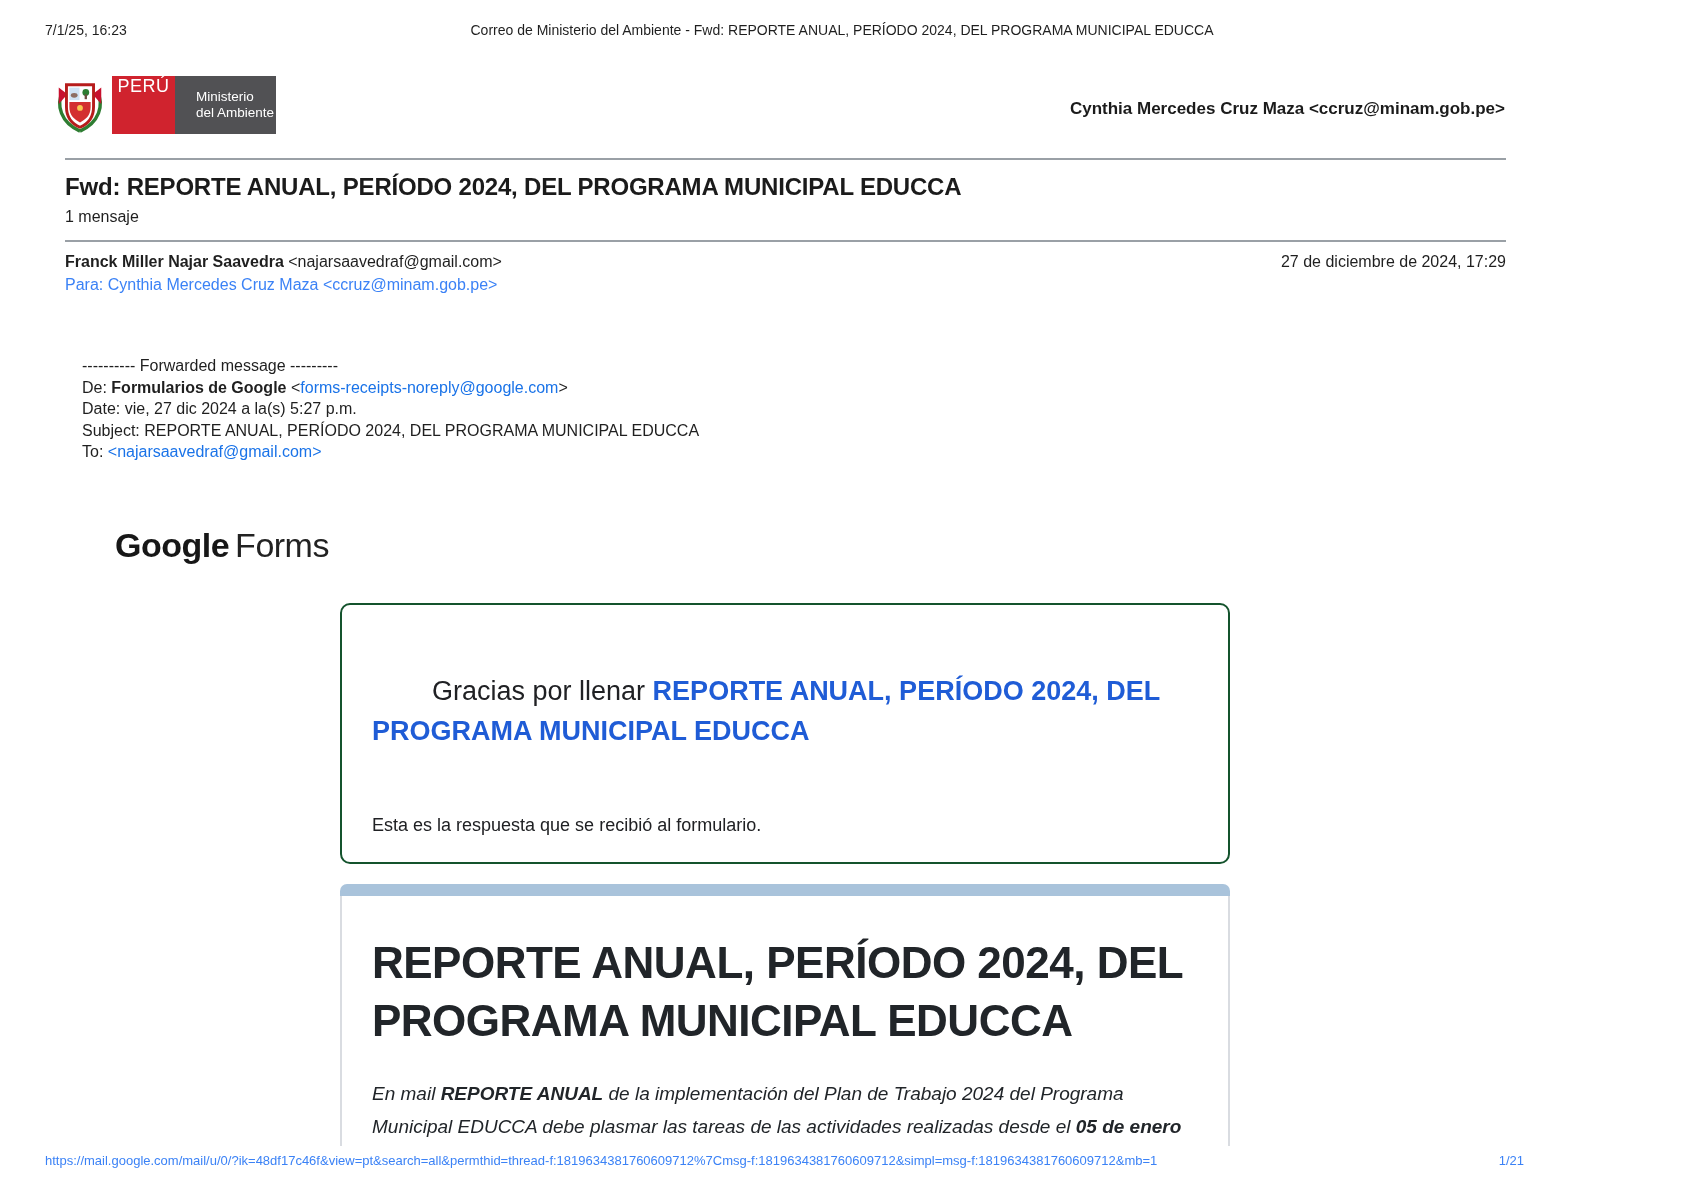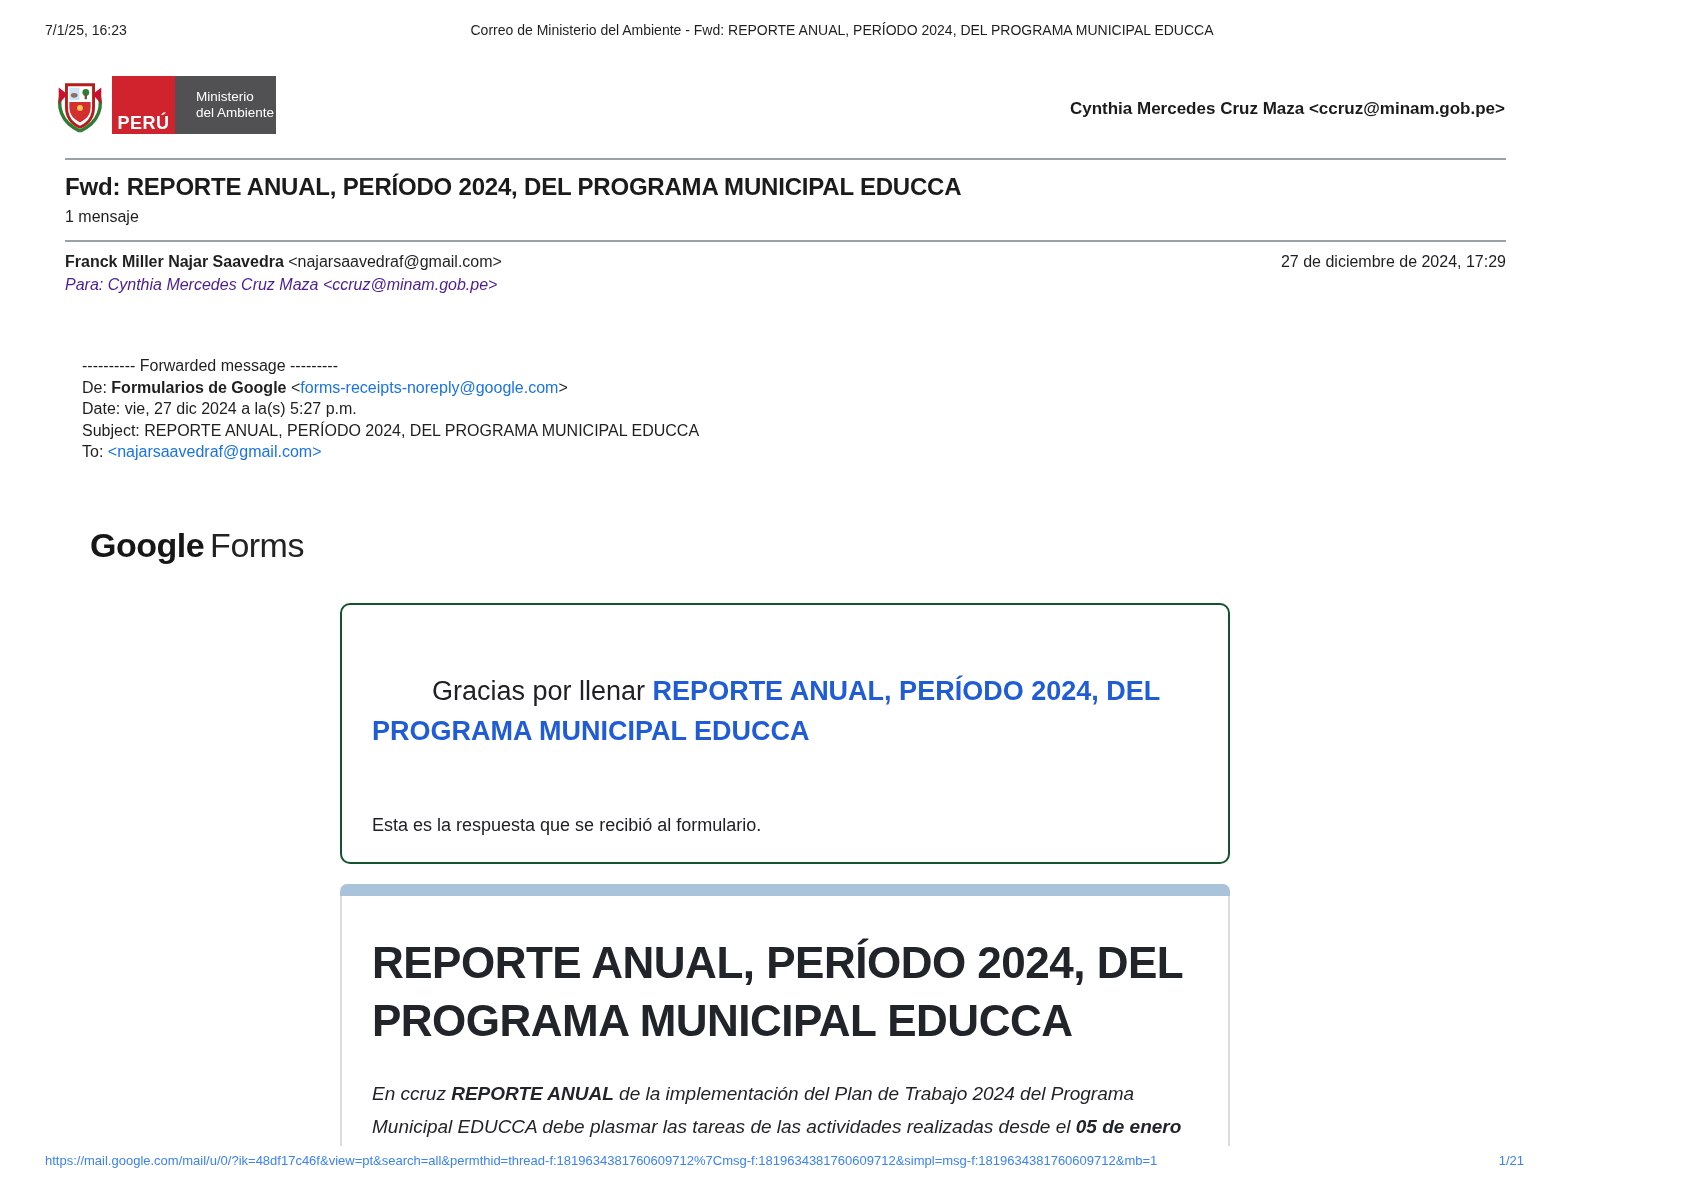--- a/index.html
+++ b/index.html
@@ -20,22 +20,22 @@
   .print-title { position: absolute; left: 0; width: 100%; text-align: center; top: 0; font-size: 14px; color: #1f1f1f; }
   .print-footer { position: absolute; bottom: 22px; left: 45px; right: 160px; font-size: 13px; color: #3b82f6; }
   .footer-url { float: left; max-width: 1300px; white-space: nowrap; }
   .footer-page { float: right; }
 
   
   .logo-block { position: absolute; top: 76px; left: 52px; display: flex; height: 58px; align-items: stretch; }
   .coat { width: 56px; height: 58px; margin-right: 4px; }
   .logo-red {
     width: 63px; background: #d0232e; color: #fff;
-    display: flex; align-items: flex-end; justify-content: center;
-    font-weight: bold; font-size: 18px; letter-spacing: 0.5px;
+    display: flex; align-items: flex-start; justify-content: center;
+    font-weight: normal; font-size: 18px; letter-spacing: 0.5px;
   }
   .logo-gray {
     width: 101px; background: #515154; color: #fff;
     display: flex; flex-direction: column; justify-content: center;
     font-size: 13.5px; line-height: 16px; padding-left: 21px;
   }
 
   .account-owner {
     position: absolute; top: 99px; right: 179px;
     font-size: 17px; font-weight: bold; color: #1b1b1b; text-align: center;
@@ -44,28 +44,28 @@
   
   .content { position: absolute; top: 158px; left: 65px; right: 178px; }
   .rule { height: 2px; background: #9aa0a6; border: none; }
 
   .subject-h1 { margin-top: 13px; font-size: 24px; font-weight: bold; color: #1b1b1b; letter-spacing: -0.2px; }
   .msg-count { margin-top: 7px; font-size: 16px; color: #1f1f1f; }
   .rule2 { margin-top: 14px; }
 
   .from-row { margin-top: 11px; display: flex; justify-content: space-between; align-items: baseline; font-size: 16px; color: #1f1f1f; text-align: right; }
   .from-name { font-weight: bold; }
-  .to-line { margin-top: 5px; font-size: 16px; color: #4c1d95; font-style: italic; }
+  .to-line { margin-top: 5px; font-size: 16px; color: #3b82f6; }
 
   .forwarded { margin-top: 61px; margin-left: 17px; font-size: 16px; line-height: 21.5px; color: #1f1f1f; }
   .forwarded span { white-space: pre-wrap; }
   .link { color: #1a73e8; text-decoration: none; }
   .fw-bold { font-weight: bold; }
 
-  .gforms-logo { margin-top: 63px; margin-left: 25px; font-size: 34px; color: #171717; letter-spacing: -0.5px; }
+  .gforms-logo { margin-top: 63px; margin-left: 50px; font-size: 34px; color: #171717; letter-spacing: -0.5px; }
   .gforms-google { font-weight: bold; }
   .gforms-forms { font-weight: normal; margin-left: 6px; color: #222; }
 
   
   .thanks-card {
     margin-top: 38px; margin-left: 275px; width: 890px;
     border: 2px solid #14532d; border-radius: 10px;
     padding: 26px 28px 26px 30px;
     background: #fff;
   }
@@ -151,21 +151,21 @@
         <span>Gracias por llenar </span><a class="form-link" href="#">REPORTE ANUAL, PERÍODO 2024, DEL PROGRAMA MUNICIPAL EDUCCA</a>
       </div>
       <div class="thanks-sub">Esta es la respuesta que se recibió al formulario.</div>
     </div>
 
     <div class="form-card-wrap">
       <div class="form-card-topbar"></div>
       <div class="form-card">
         <div class="form-title">REPORTE ANUAL, PERÍODO 2024, DEL PROGRAMA MUNICIPAL EDUCCA</div>
         <div class="form-desc">
-          <span>En ccruz </span><span class="desc-bold">REPORTE ANUAL</span><span> de la implementación del Plan de Trabajo 2024 del Programa Municipal EDUCCA debe plasmar las tareas de las actividades realizadas desde el </span><span class="desc-bold">05 de enero</span>
+          <span>En mail </span><span class="desc-bold">REPORTE ANUAL</span><span> de la implementación del Plan de Trabajo 2024 del Programa Municipal EDUCCA debe plasmar las tareas de las actividades realizadas desde el </span><span class="desc-bold">05 de enero</span>
         </div>
       </div>
     </div>
   </div>
 
   <div class="print-footer">
     <span class="footer-url">https://mail.google.com/mail/u/0/?ik=48df17c46f&amp;view=pt&amp;search=all&amp;permthid=thread-f:1819634381760609712%7Cmsg-f:1819634381760609712&amp;simpl=msg-f:1819634381760609712&amp;mb=1</span>
     <span class="footer-page">1/21</span>
   </div>
 

